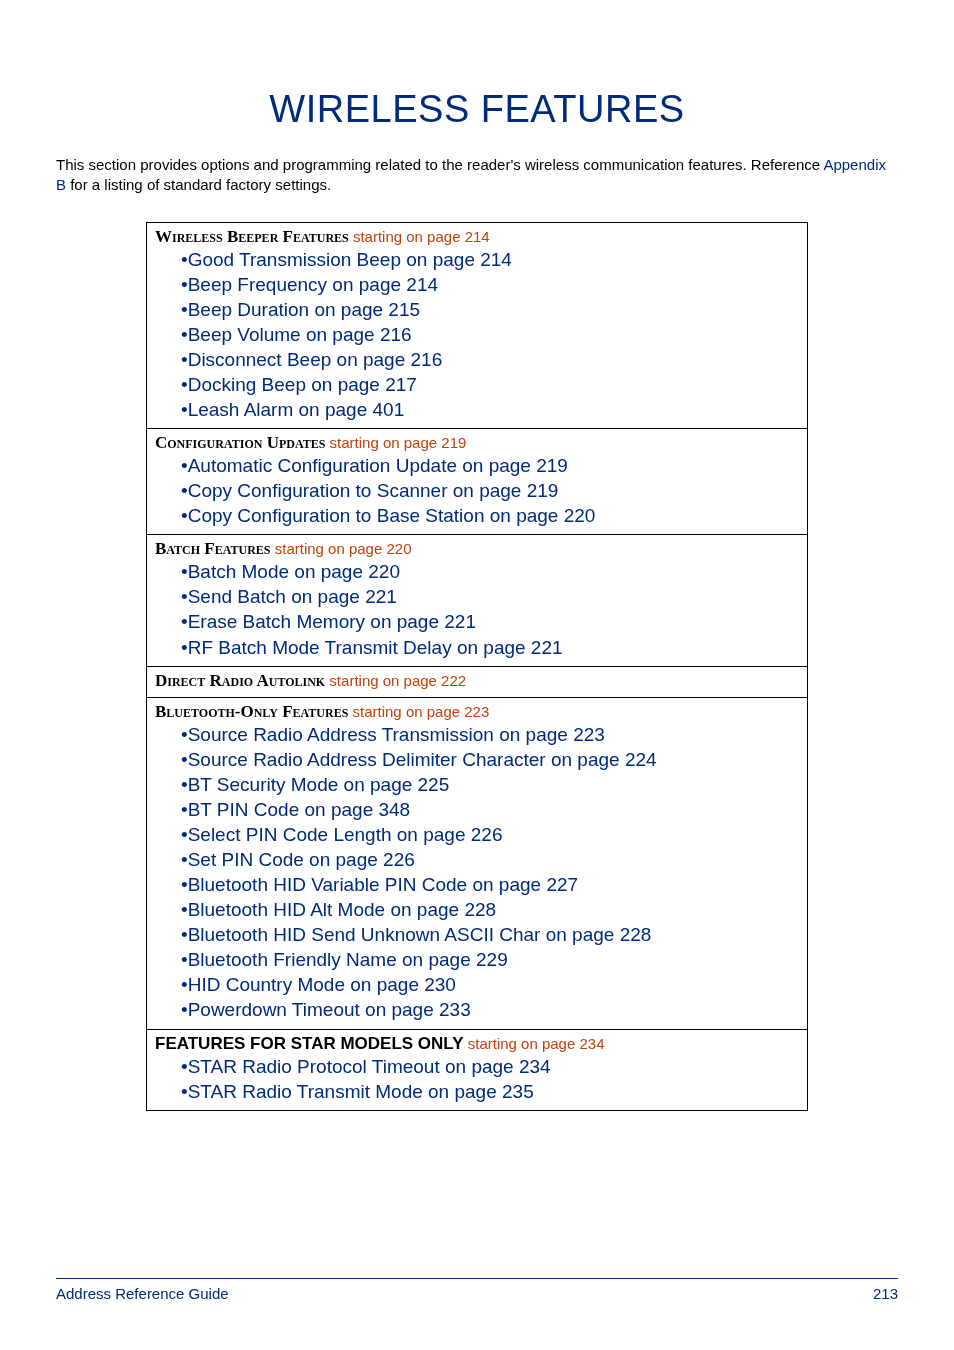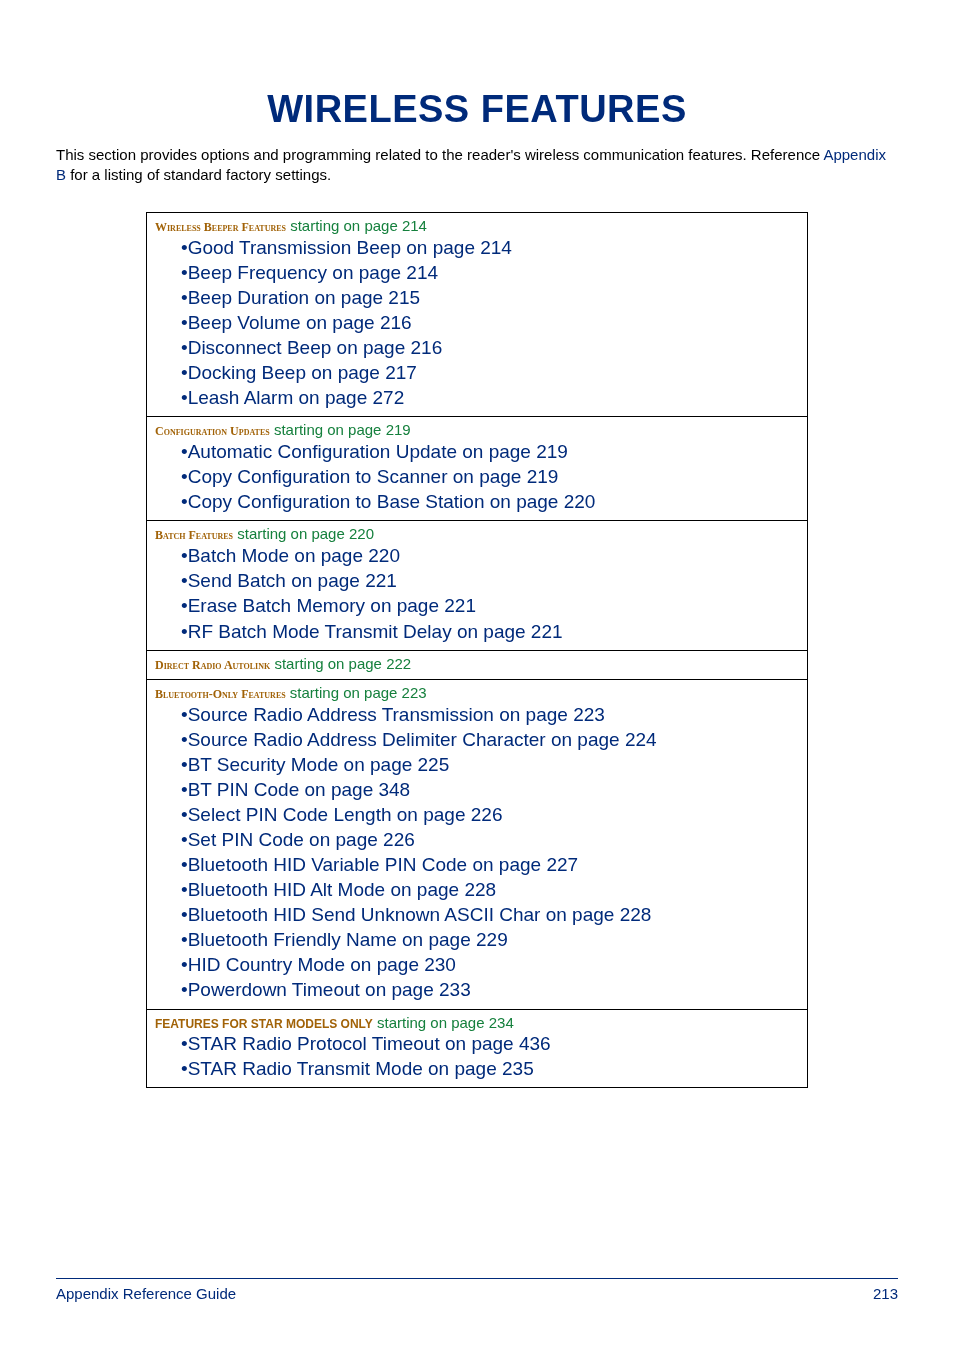--- a/index.html
+++ b/index.html
@@ -11,25 +11,25 @@
     font-family: "Myriad Pro", "Segoe UI", Arial, sans-serif;
     background: #fff;
     color: #000;
     position: relative;
   }
   .page {
     padding: 88px 56px 0 56px;
   }
   h1.title {
     font-family: "Lucida Sans", "Trebuchet MS", Arial, sans-serif;
-    font-weight: 700;
+    font-weight: 400;
     font-size: 38px;
     text-align: center;
     color: #002a7a;
-    margin: 0 0 14px 0;
+    margin: 0 0 24px 0;
     letter-spacing: 0.5px;
   }
   p.intro {
     font-size: 15px;
     line-height: 1.35;
     margin: 0 0 26px 0;
     color: #000;
   }
   p.intro .link { color: #002a7a; }
   .toc {
@@ -42,25 +42,25 @@
     border-bottom: 1px solid #000;
     padding: 4px 8px 6px 8px;
   }
   .section .heading {
     font-size: 15px;
   }
   .section .heading .hname {
     font-family: Georgia, "Times New Roman", serif;
     font-weight: 700;
     font-variant: small-caps;
-    font-size: 12px;
-    color: #a16207;
+    font-size: 17px;
+    color: #000000;
   }
   .section .heading .hlink {
-    color: #15803d;
+    color: #c2410c;
     font-size: 15px;
     text-align: right;
   }
   .items {
     padding: 0 0 0 26px;
   }
   .items .item {
     color: #002a7a;
     font-size: 19px;
     line-height: 1.32;
@@ -99,21 +99,21 @@
       <div class="heading">
         <span class="hname">Wireless Beeper Features</span><span class="hlink"> starting on page 214</span>
       </div>
       <div class="items">
         <div class="item">Good Transmission Beep on page 214</div>
         <div class="item">Beep Frequency on page 214</div>
         <div class="item">Beep Duration on page 215</div>
         <div class="item">Beep Volume on page 216</div>
         <div class="item">Disconnect Beep on page 216</div>
         <div class="item">Docking Beep on page 217</div>
-        <div class="item">Leash Alarm on page 272</div>
+        <div class="item">Leash Alarm on page 401</div>
       </div>
     </div>
 
     <div class="section">
       <div class="heading">
         <span class="hname">Configuration Updates</span><span class="hlink"> starting on page 219</span>
       </div>
       <div class="items">
         <div class="item">Automatic Configuration Update on page 219</div>
         <div class="item">Copy Configuration to Scanner on page 219</div>
@@ -157,24 +157,24 @@
         <div class="item">HID Country Mode on page 230</div>
         <div class="item">Powerdown Timeout on page 233</div>
       </div>
     </div>
 
     <div class="section">
       <div class="heading">
         <span class="hname" style="font-family:Liberation Sans, sans-serif; font-variant:normal; font-weight:700;">FEATURES FOR STAR MODELS ONLY</span><span class="hlink"> starting on page 234</span>
       </div>
       <div class="items">
-        <div class="item">STAR Radio Protocol Timeout on page 436</div>
+        <div class="item">STAR Radio Protocol Timeout on page 234</div>
         <div class="item">STAR Radio Transmit Mode on page 235</div>
       </div>
     </div>
 
   </div>
 </div>
 
 <div class="footer">
-  <span>Appendix Reference Guide</span>
+  <span>Address Reference Guide</span>
   <span>213</span>
 </div>
 
 </body></html>

